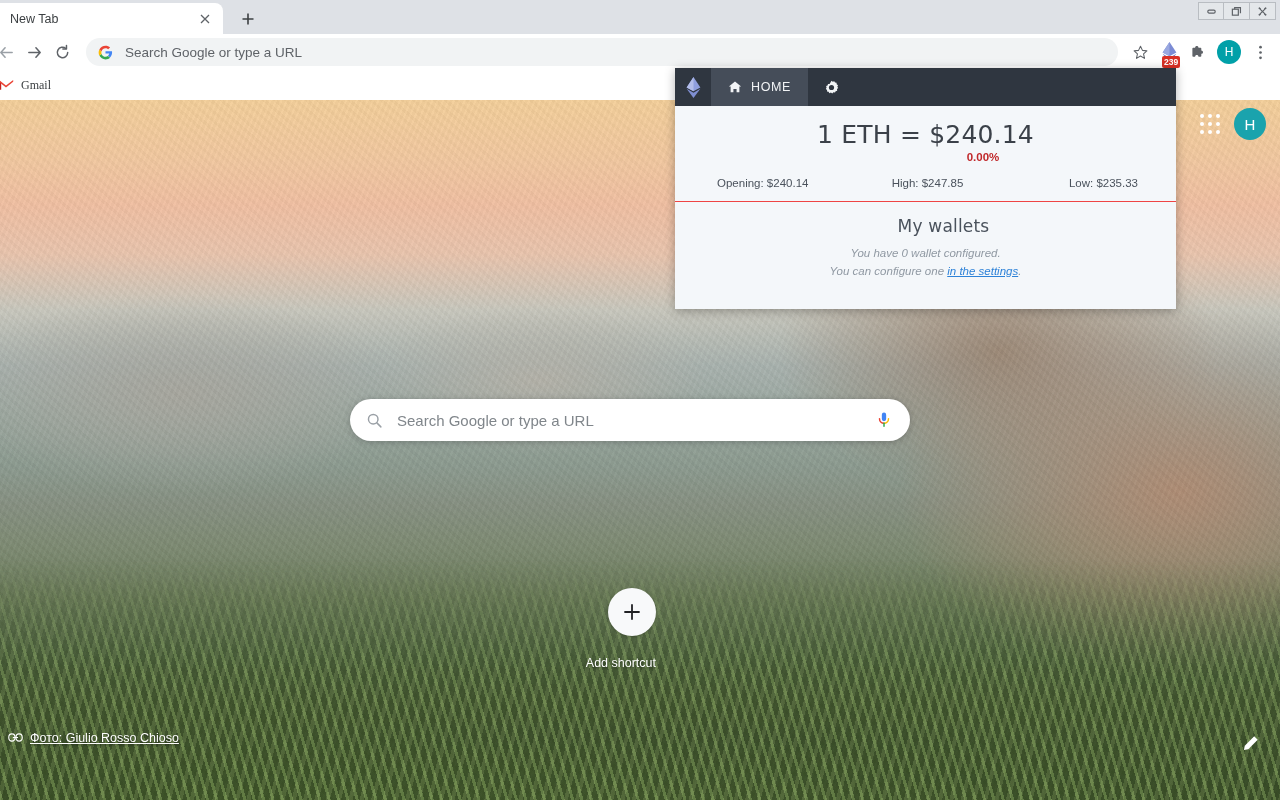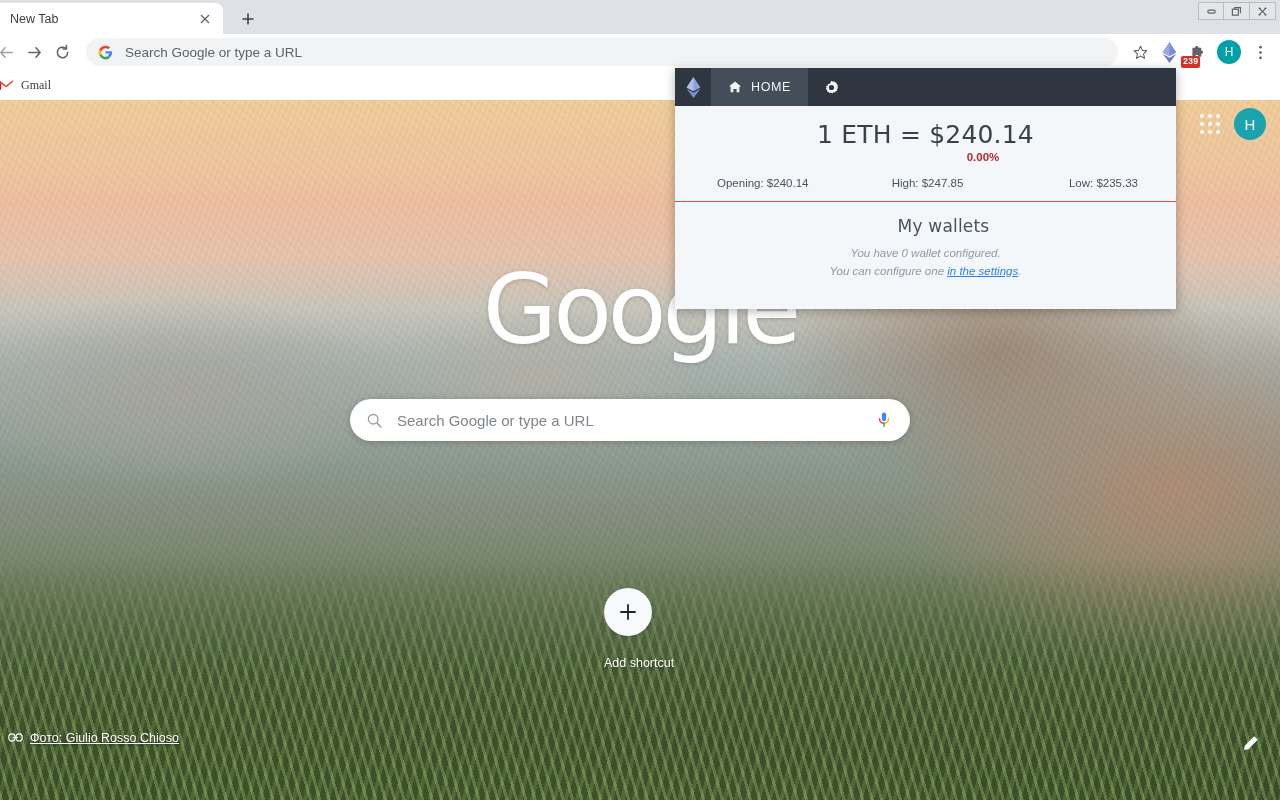--- a/index.html
+++ b/index.html
@@ -66,22 +66,21 @@
   }
   .omnibox .g-logo{ width:15px; height:15px; flex:none; margin-right:12px; }
   .omnibox-text{ font-size:13.5px; color:#5f6368; white-space:nowrap; }
   .tb-right{ display:flex; align-items:center; padding-right:6px; }
   .ext-badge-wrap{ position:relative; width:30px; height:28px;
     display:flex; align-items:center; justify-content:center; }
   .ext-badge{
     position:absolute; bottom:-2px; left:8px;
     background:#d93025; color:#fff; font-size:8.5px; font-weight:bold;
     line-height:1; padding:1.5px 2px 2px; border-radius:2px;
-    font-family:Liberation Mono, monospace;
-    margin-left:19px;
+    font-family:Liberation Sans, sans-serif;
   }
   .avatar-tb{
     width:24px; height:24px; border-radius:50%; background:#00a0a8;
     color:#fff; font-size:12px; display:flex; align-items:center; justify-content:center;
     margin:0 5px;
   }
 
   .bookmarks{
     position:absolute; left:0; top:70px; width:1280px; height:30px;
     background:#ffffff; display:flex; align-items:center;font-family:Liberation Serif, serif;
@@ -164,21 +163,21 @@
     position:absolute; left:350px; top:299px; width:560px; height:42px;
     background:#fff; border-radius:22px; display:flex; align-items:center;
     padding:0 16px; box-shadow:0 1px 6px rgba(32,33,36,.28);
   }
   .fakebox .sic{ width:17px; height:17px; flex:none; color:#9aa0a6; margin-right:14px; }
   .fakebox .fb-text{ flex:1; font-size:15px; color:#80868b; }
   .mic{ width:20px; height:20px; flex:none; }
 
   .shortcut{
     position:absolute; left:604px; top:488px; width:52px;
-    display:flex; flex-direction:column; align-items:flex-start;
+    display:flex; flex-direction:column; align-items:flex-end;
   }
   .shortcut .circle{
     width:48px; height:48px; border-radius:50%; background:#f8f9fa;
     display:flex; align-items:center; justify-content:center;
     box-shadow:0 1px 3px rgba(0,0,0,.18);
   }
   .shortcut .circle svg{ width:18px; height:18px; }
   .shortcut .lbl{
     margin-top:20px; font-size:12.5px; color:#fff; white-space:nowrap;
     text-shadow:0 1px 3px rgba(0,0,0,.45);
@@ -370,21 +369,20 @@
           <i></i>
           <i></i>
           <i></i>
           <i></i>
           <i></i>
           <i></i>
       </div>
       <div class="avatar-ntp">H</div>
     </div>
 
-    <div class="g-wordmark">Google</div>
 
     <div class="fakebox">
       <svg class="sic" viewBox="0 0 20 20">
         <circle cx="8.5" cy="8.5" r="5.6" stroke="#9aa0a6" stroke-width="1.7" fill="none"></circle>
         <path d="M12.8 12.8 L17.5 17.5" stroke="#9aa0a6" stroke-width="1.7" stroke-linecap="round"></path>
       </svg>
       <span class="fb-text" title="Search Google or type a URL">Search Google or type a URL</span>
       <svg class="mic" viewBox="0 0 24 24">
         <path d="M12 3 a2.6 2.6 0 0 1 2.6 2.6 v5.2 a2.6 2.6 0 0 1 -5.2 0 V5.6 A2.6 2.6 0 0 1 12 3z" fill="#4285f4"></path>
         <path d="M6.6 10.4 a5.4 5.4 0 0 0 5.4 5.4 v0" stroke="#ea4335" stroke-width="1.8" fill="none" stroke-linecap="round"></path>

